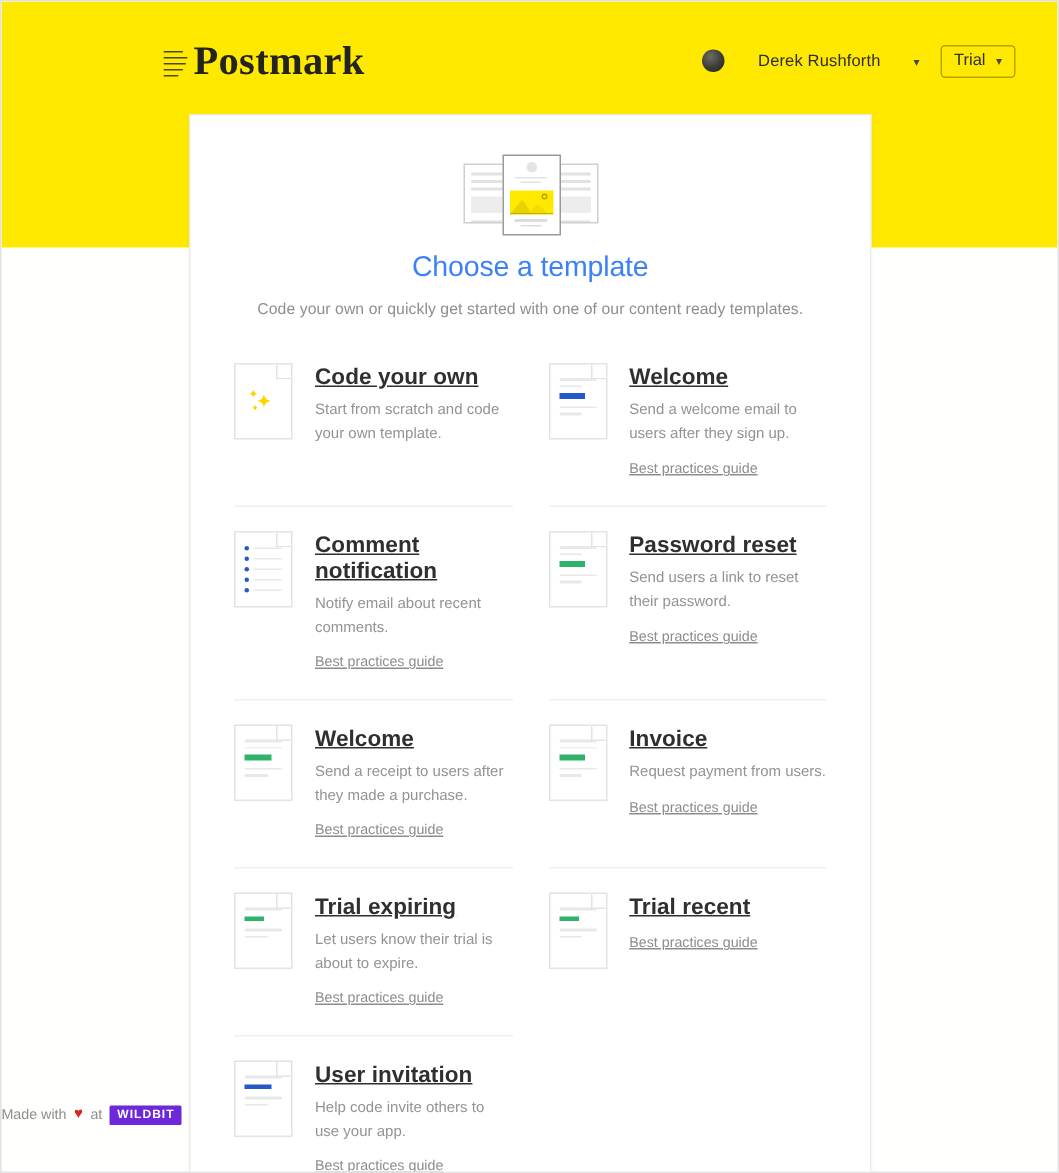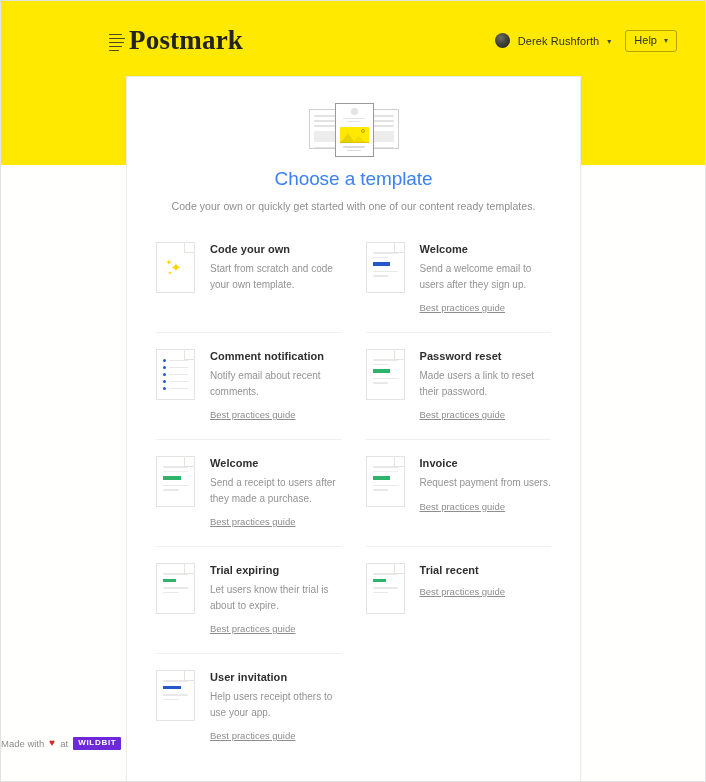--- a/index.html
+++ b/index.html
@@ -85,21 +85,21 @@
 
   
   .account-area {
     display: flex;
     align-items: center;
     gap: 14px;
   }
   .account {
     display: flex;
     align-items: center;
-    gap: 8px;
+    gap: 22px;
     cursor: pointer;
   }
   .avatar {
     width: 15px;
     height: 15px;
     border-radius: 50%;
     background: radial-gradient(circle at 38% 32%, #6d6d66 0%, #3b3b35 55%, #22221e 100%);
     flex: none;
   }
   .account-name {
@@ -325,24 +325,25 @@
     color: #ffd400;
     line-height: 1;
   }
   .spark.big   { font-size: 13px; left: 6px;  top: 4px; }
   .spark.mid   { font-size: 8px;  left: 1px;  top: 2px; }
   .spark.small { font-size: 6px;  left: 3px;  top: 13px; }
 
   
   .template-text { padding-top: 1px; min-width: 0; }
   .template-name {
-    font-size: 11px;
+    font-size: 15px;
     font-weight: 700;
     color: #2f2f2f;
     letter-spacing: .05px;
+    text-decoration: underline;
   }
   .template-desc {
     font-size: 10px;
     color: #939393;
     line-height: 1.55;
     margin-top: 6px;
     max-width: 152px;
   }
   .template-link {
     display: inline-block;
@@ -402,21 +403,21 @@
         <span class="logo-text">Postmark</span>
       </div>
 
       <div class="account-area">
         <div class="account">
           <span class="avatar"></span>
           <span class="account-name">Derek Rushforth</span>
           <span class="caret">▾</span>
         </div>
         <button class="help-btn">
-          <span>Help</span>
+          <span>Trial</span>
           <span class="caret">▾</span>
         </button>
       </div>
 
     </div>
   </div>
 
   <div class="card">
 
     <div class="hero">
@@ -520,21 +521,21 @@
       <div class="template-item">
         <div class="thumb">
           <div class="line"></div>
           <div class="line short"></div>
           <div class="btn-green"></div>
           <div class="line"></div>
           <div class="line short"></div>
         </div>
         <div class="template-text">
           <div class="template-name">Password reset</div>
-          <div class="template-desc">Made users a link to reset their password.</div>
+          <div class="template-desc">Send users a link to reset their password.</div>
           <a class="template-link">Best practices guide</a>
         </div>
       </div>
 
       <div class="template-item">
         <div class="thumb">
           <div class="line"></div>
           <div class="line" style="background:#efefef"></div>
           <div class="btn-green"></div>
           <div class="line"></div>
@@ -591,21 +592,21 @@
 
       <div class="template-item">
         <div class="thumb">
           <div class="line"></div>
           <div class="btn-blue"></div>
           <div class="line"></div>
           <div class="line short"></div>
         </div>
         <div class="template-text">
           <div class="template-name">User invitation</div>
-          <div class="template-desc">Help users receipt others to use your app.</div>
+          <div class="template-desc">Help code invite others to use your app.</div>
           <a class="template-link">Best practices guide</a>
         </div>
       </div>
 
     </div>
 
     <div class="card-footer">
       
     </div>
 

